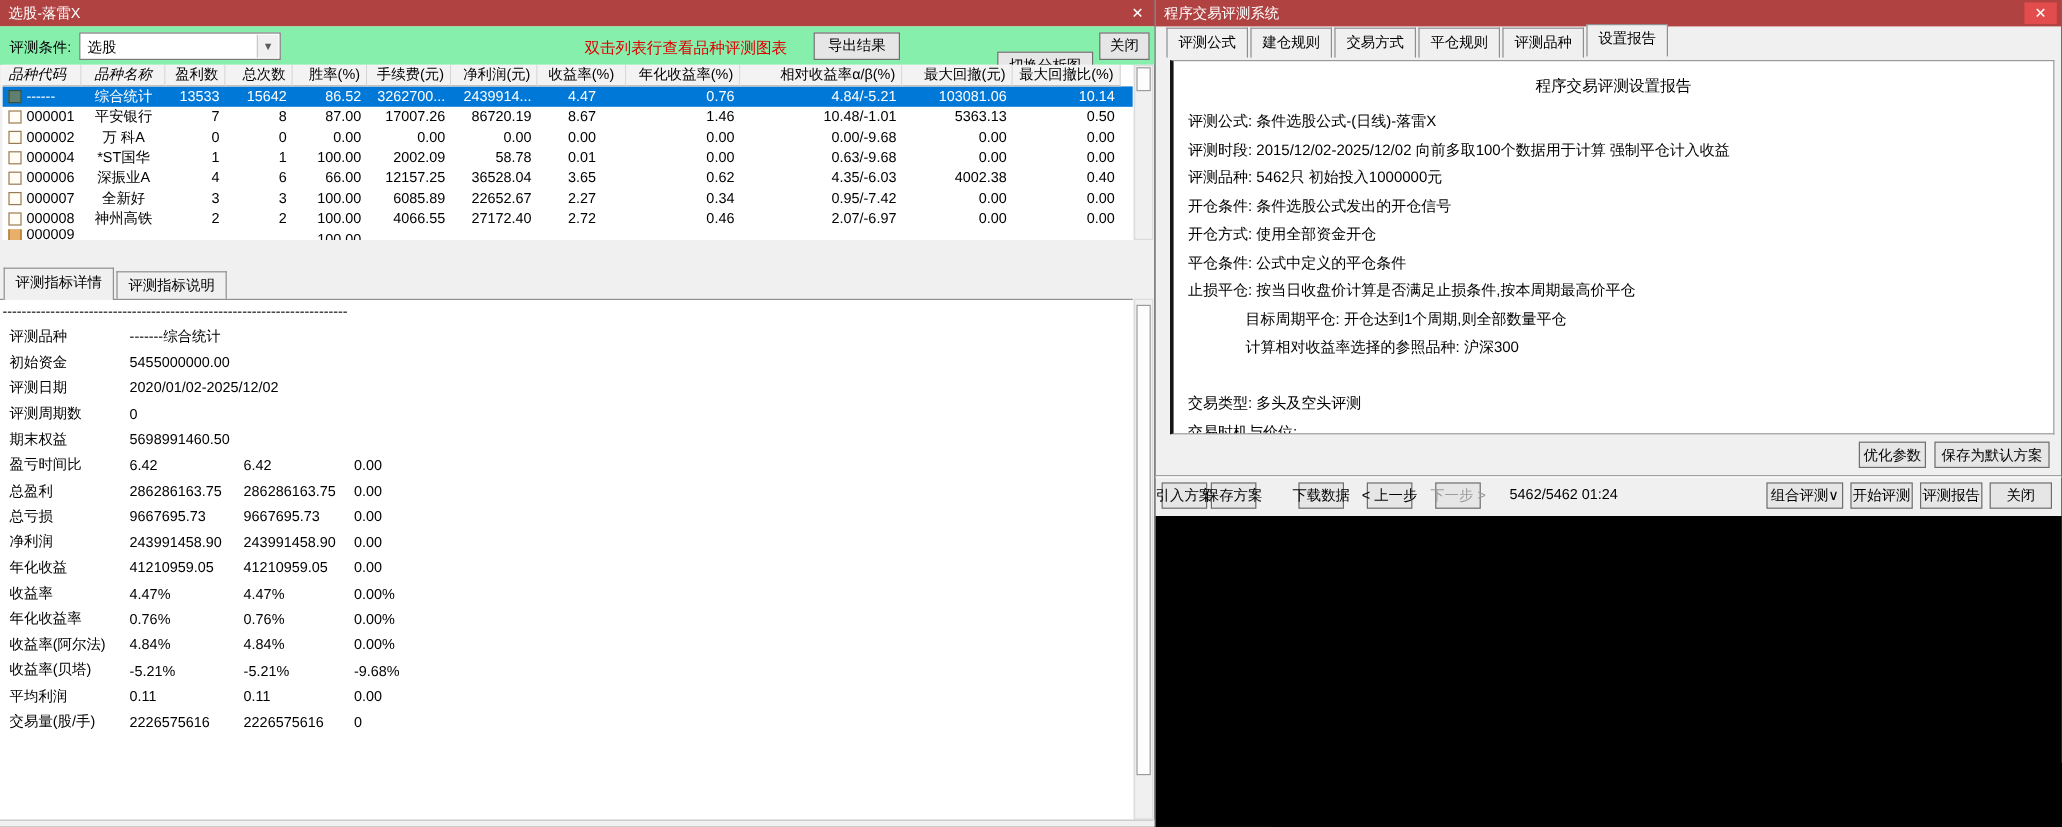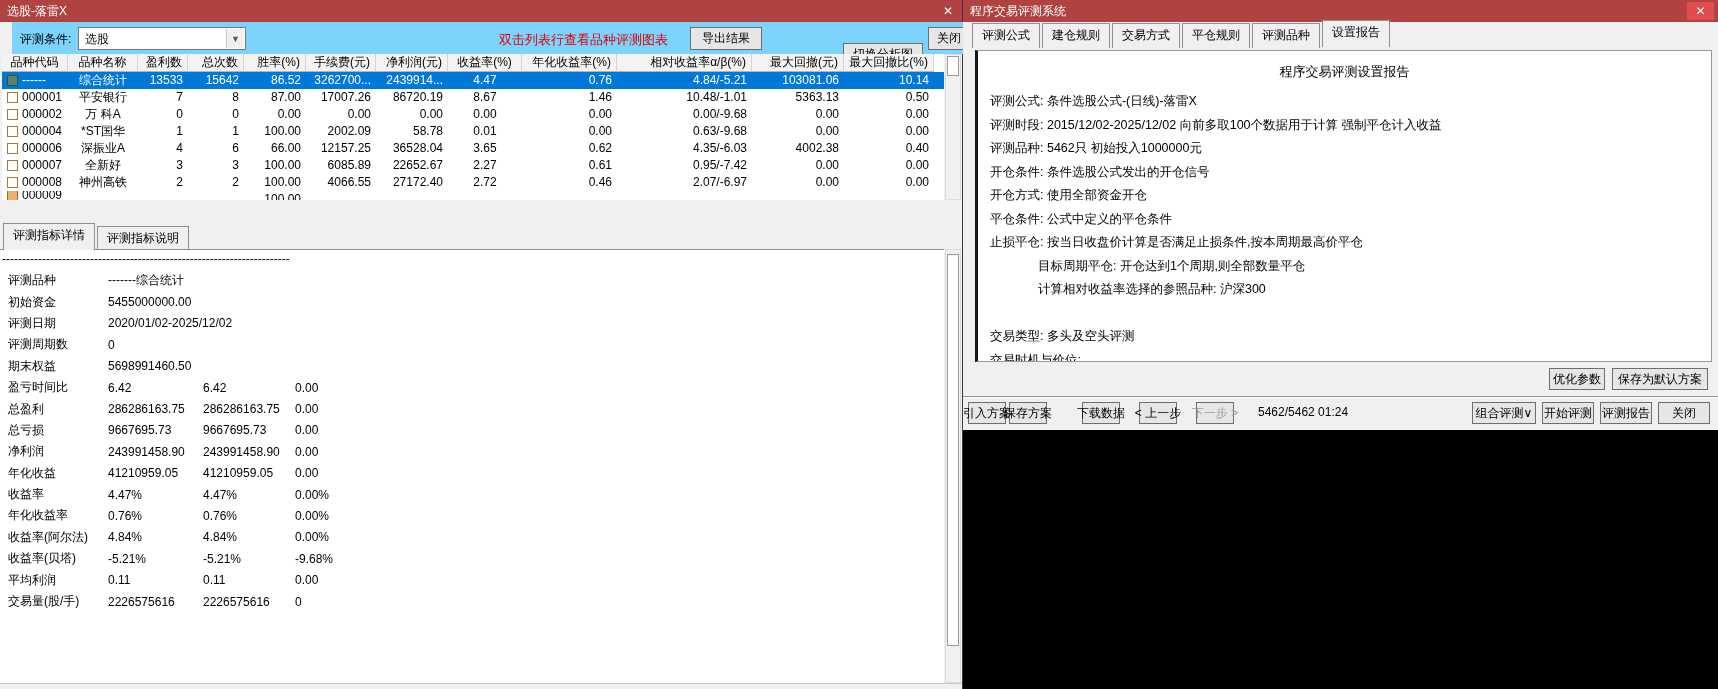--- a/index.html
+++ b/index.html
@@ -14,21 +14,21 @@
               font-size:12px; line-height:22px; padding-left:7px; }
   .titlebar .x { position:absolute; right:9px; top:0; color:#fff; font-size:12px; cursor:default; }
   .closebox { position:absolute; right:4px; top:2px; width:27px; height:18px; background:#e24c4c; color:#fff;
               font-size:12px; display:flex; align-items:center; justify-content:center; }
 
   .btn { position:absolute; background:#e6e6e6; border:1px solid #6e6e6e; font-size:12px; color:#000;
          display:flex; align-items:center; justify-content:center; height:23px; white-space:nowrap; }
   .btn.disabled { color:#9b9b9b; }
 
   
-  #toolbar { position:absolute; left:12px; top:22px; width:100%; height:32px; background:#7dd3fc; }
+  #toolbar { position:absolute; left:0; top:22px; width:100%; height:32px; background:#86efac; }
   #cond-label { position:absolute; left:8px; top:9px; font-size:12px; }
   #combo { position:absolute; left:66px; top:5px; width:168px; height:23px; background:#fff; border:1px solid #7a7a7a; }
   #combo .val { position:absolute; left:6px; top:3px; font-size:12px; }
   #combo .arrowbox { position:absolute; right:1px; top:1px; bottom:1px; width:18px; background:#f0f0f0;
                      border-left:1px solid #c8c8c8; color:#5a5a5a; font-size:9px; display:flex; align-items:center; justify-content:center; }
   #hint { position:absolute; left:487px; top:9px; color:#e00000; font-size:13px; }
   #btn-export { left:678px; top:5px; width:72px; }
   #btn-switch { left:831px; top:5px; width:80px;margin-top:16px; }
   #btn-close-l { left:916px; top:5px; width:42px; }
 
@@ -41,21 +41,21 @@
   .tr.sel { background:#0078d7; color:#fff; }
   .tr.partial { height:9px; overflow:hidden; }
   .td { font-size:12px; line-height:17px; padding:0 5px; white-space:nowrap; overflow:hidden; }
   .c0 { width:66px; text-align:left; display:flex; align-items:center; gap:4px; }
   .c1 { width:70px; text-align:center; }
   .c2 { width:50px; text-align:right; } .c3 { width:56px; text-align:right; }
   .c4 { width:62px; text-align:right; } .c5 { width:70px; text-align:right; }
   .c6 { width:72px; text-align:right; } .c7 { width:74px; text-align:center; }
   .c8 { width:95px; text-align:right; } .c9 { width:135px; text-align:right; }
   .c10 { width:92px; text-align:right; } .c11 { width:90px; text-align:right; }
-  .th.c0,.th.c1 { text-align:center; display:block; }
+  .th.c0,.th.c1 { display:block;font-style:italic; }
   .rowicon { display:inline-block; width:11px; height:11px; background:#fffdf6; border:1px solid #9a7a50; flex:0 0 11px; }
   .rowicon.summary { background:#5f8070; border-color:#35503f; }
   .rowicon.partial-ic { background:#e8b06a; border-color:#a06a20; }
 
   .vscroll { position:absolute; width:16px; background:#f0f0f0; border:1px solid #dcdcdc; }
   .vthumb { position:absolute; left:1px; width:12px; background:#fdfdfd; border:1px solid #9a9a9a; }
   #tbl-scroll { left:945px; top:54px; height:146px; }
   #det-scroll { left:945px; top:249px; height:434px; }
   #hscroll { position:absolute; left:0; top:683px; width:962px; height:6px; background:#f0f0f0; border-top:1px solid #c6c6c6; }
 
@@ -225,21 +225,21 @@
               <span class="rowicon "></span>
               <span>000007</span>
             </div>
             <div class="td c1">全新好</div>
             <div class="td c2">3</div>
             <div class="td c3">3</div>
             <div class="td c4">100.00</div>
             <div class="td c5">6085.89</div>
             <div class="td c6">22652.67</div>
             <div class="td c7">2.27</div>
-            <div class="td c8">0.61</div>
+            <div class="td c8">0.34</div>
             <div class="td c9">0.95/-7.42</div>
             <div class="td c10">0.00</div>
             <div class="td c11">0.00</div>
           </div>
           <div class="tr">
             <div class="td c0">
               <span class="rowicon "></span>
               <span>000008</span>
             </div>
             <div class="td c1">神州高铁</div>

